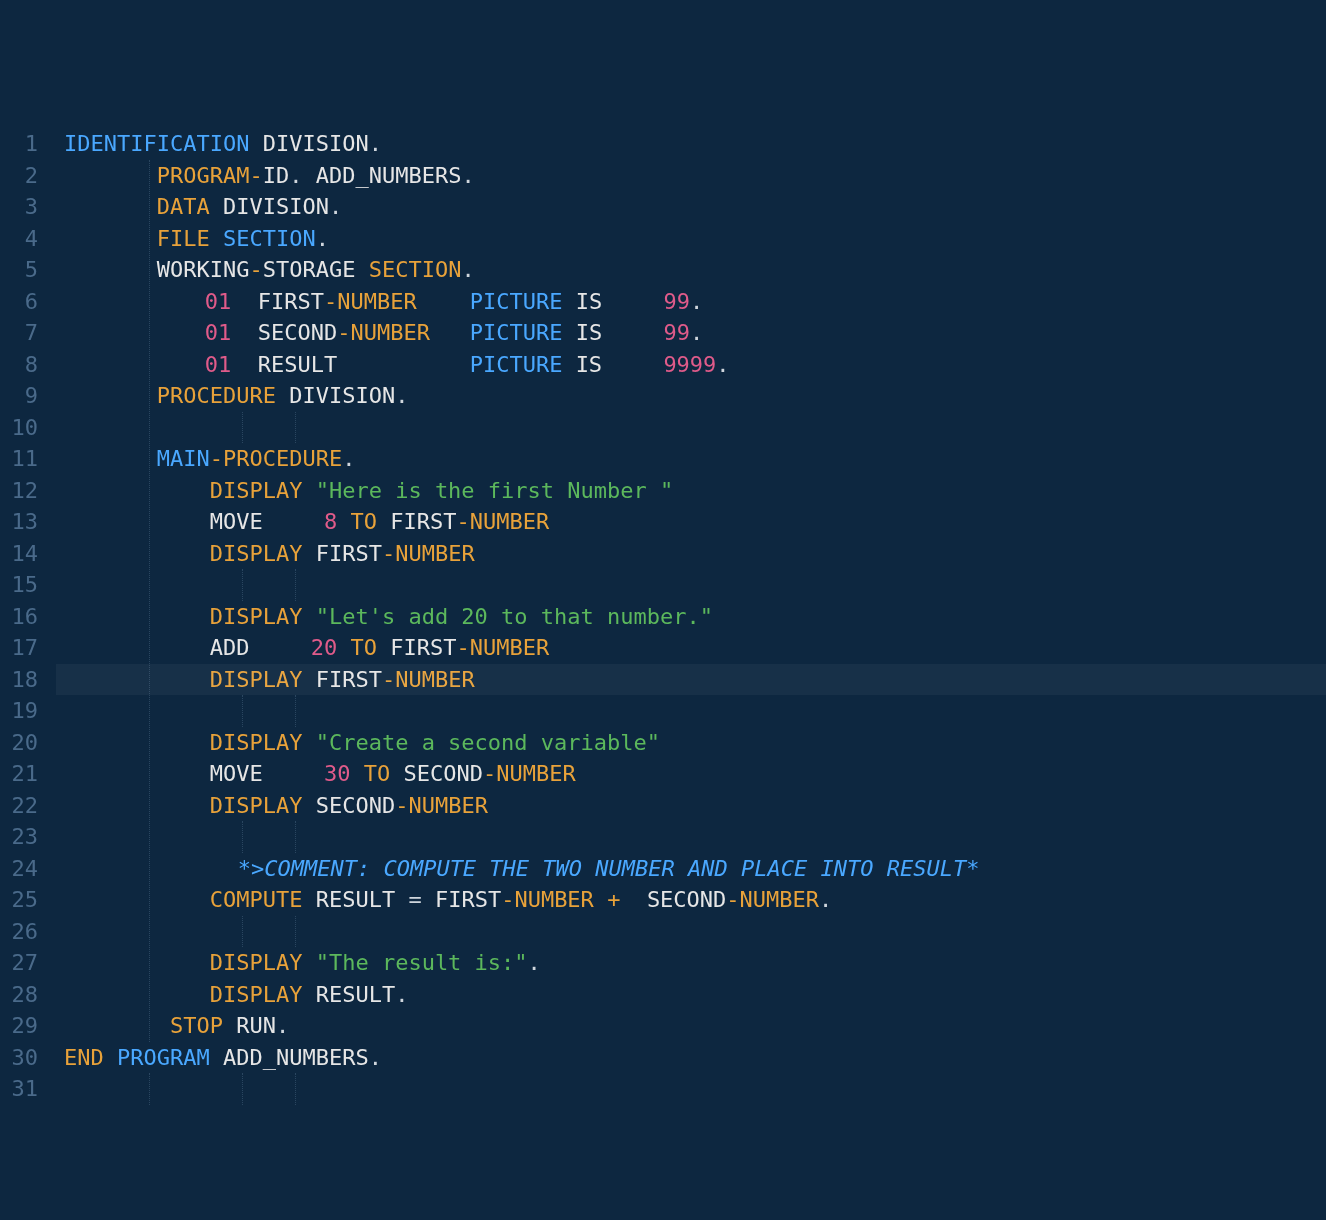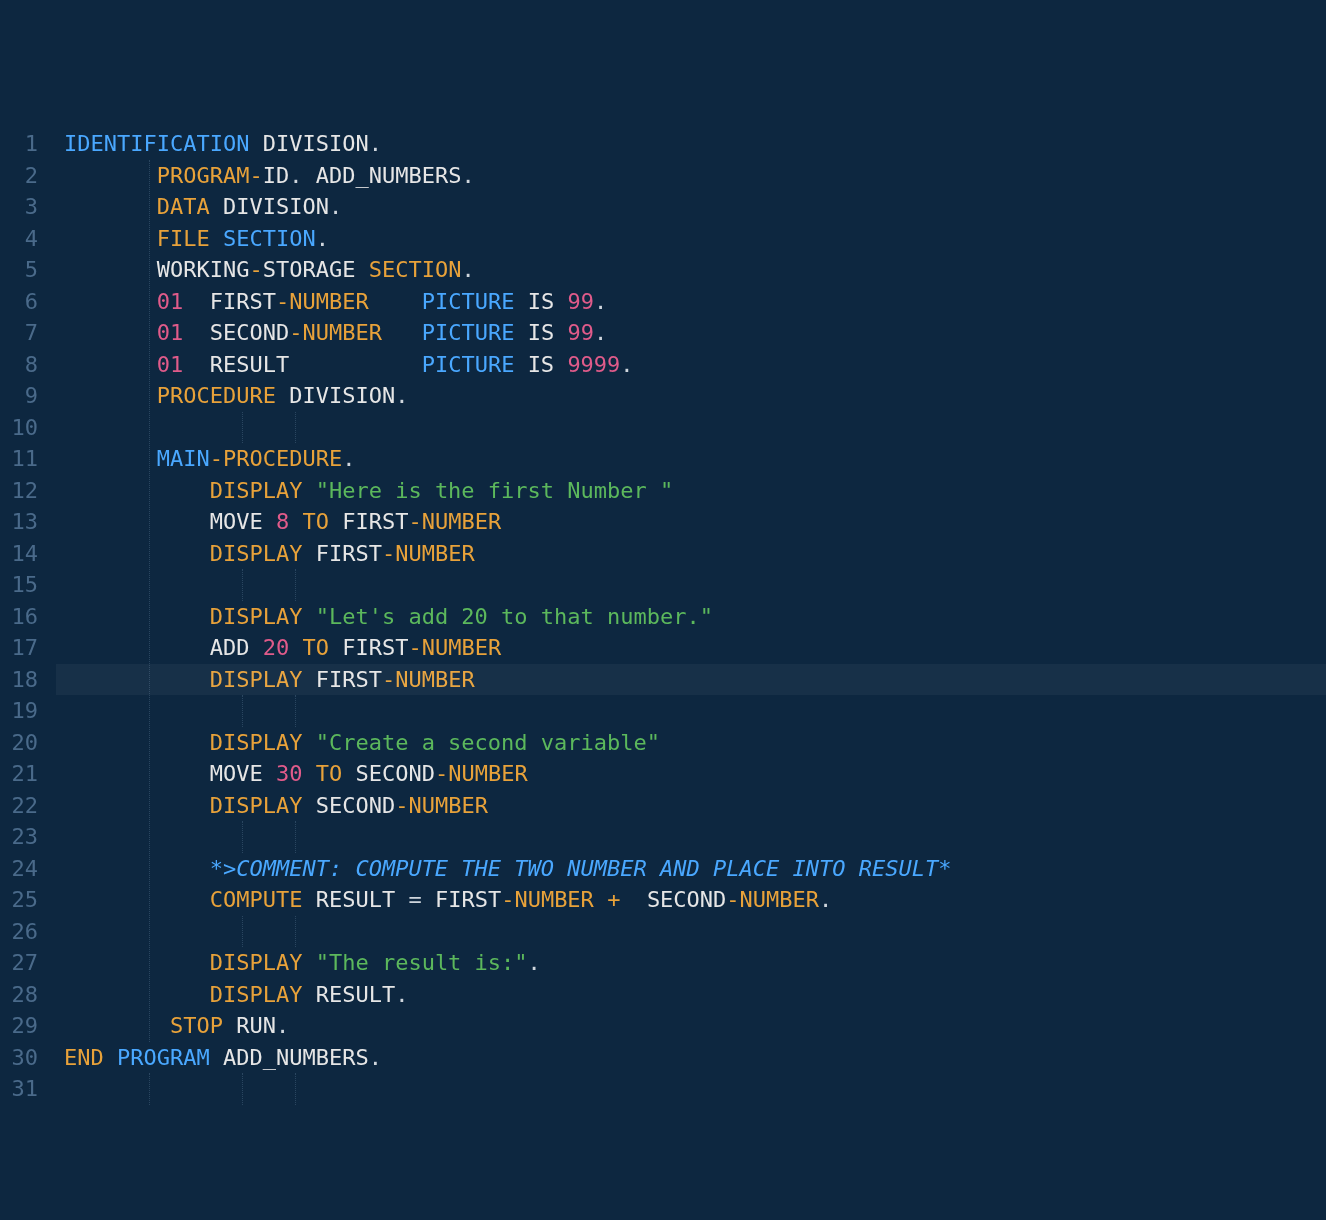--- a/index.html
+++ b/index.html
@@ -52,25 +52,25 @@
   .indent-guide {
     position: absolute;
     top: 0;
     bottom: 0;
     border-left: 1px dotted rgba(120,150,180,0.28);
     pointer-events: none;
   }
   .tok-kw1 { color: #e8a23a; }      
   .tok-kw2 { color: #4aa8ff; text-align: center; }      
   .tok-ident { color: #e6e6e6; }    
-  .tok-num { color: #e05b8a; }      
+  .tok-num { color: #e05b8a; margin-left: 48px; }      
   .tok-str { color: #5cb85c; }      
   .tok-op  { color: #e8a23a; }      
   .tok-punct { color: #cfd6dd; }    
-  .tok-comment { color: #4aa8ff; font-style: italic; }
+  .tok-comment { color: #4aa8ff; font-style: italic; margin-left: 28px; }
 </style>
 </head>
 <body>
 
 
 
 <div class="editor">
   <div class="gutter"><span class="ln">1</span><span class="ln">2</span><span class="ln">3</span><span class="ln">4</span><span class="ln">5</span><span class="ln">6</span><span class="ln">7</span><span class="ln">8</span><span class="ln">9</span><span class="ln">10</span><span class="ln">11</span><span class="ln">12</span><span class="ln">13</span><span class="ln">14</span><span class="ln">15</span><span class="ln">16</span><span class="ln">17</span><span class="ln">18</span><span class="ln">19</span><span class="ln">20</span><span class="ln">21</span><span class="ln">22</span><span class="ln">23</span><span class="ln">24</span><span class="ln">25</span><span class="ln">26</span><span class="ln">27</span><span class="ln">28</span><span class="ln">29</span><span class="ln">30</span><span class="ln">31</span></div>
   <div class="code"><div style="position: absolute; inset: 0px; pointer-events: none;"><div class="indent-guide" style="left: 93.1px; top: 31.5px; height: 882px;"></div><div class="indent-guide" style="left: 93.1px; top: 945px; height: 31.5px;"></div><div class="indent-guide" style="left: 186.2px; top: 283.5px; height: 31.5px;"></div><div class="indent-guide" style="left: 186.2px; top: 441px; height: 31.5px;"></div><div class="indent-guide" style="left: 186.2px; top: 567px; height: 31.5px;"></div><div class="indent-guide" style="left: 186.2px; top: 693px; height: 31.5px;"></div><div class="indent-guide" style="left: 186.2px; top: 787.5px; height: 31.5px;"></div><div class="indent-guide" style="left: 186.2px; top: 945px; height: 31.5px;"></div><div class="indent-guide" style="left: 239.4px; top: 283.5px; height: 31.5px;"></div><div class="indent-guide" style="left: 239.4px; top: 441px; height: 31.5px;"></div><div class="indent-guide" style="left: 239.4px; top: 567px; height: 31.5px;"></div><div class="indent-guide" style="left: 239.4px; top: 693px; height: 31.5px;"></div><div class="indent-guide" style="left: 239.4px; top: 787.5px; height: 31.5px;"></div><div class="indent-guide" style="left: 239.4px; top: 945px; height: 31.5px;"></div></div><span class="line"><span class="tok-kw2">IDENTIFICATION</span><span> </span><span class="tok-ident">DIVISION</span><span class="tok-punct">.</span></span><span class="line"><span>       </span><span class="tok-kw1">PROGRAM</span><span class="tok-op">-</span><span class="tok-ident">ID</span><span class="tok-punct">. </span><span class="tok-ident">ADD_NUMBERS</span><span class="tok-punct">.</span></span><span class="line"><span>       </span><span class="tok-kw1">DATA</span><span> </span><span class="tok-ident">DIVISION</span><span class="tok-punct">.</span></span><span class="line"><span>       </span><span class="tok-kw1">FILE</span><span> </span><span class="tok-kw2">SECTION</span><span class="tok-punct">.</span></span><span class="line"><span>       </span><span class="tok-ident">WORKING</span><span class="tok-op">-</span><span class="tok-ident">STORAGE</span><span> </span><span class="tok-kw1">SECTION</span><span class="tok-punct">.</span></span><span class="line"><span>       </span><span class="tok-num">01</span><span>  </span><span class="tok-ident">FIRST</span><span class="tok-op">-</span><span class="tok-kw1">NUMBER</span><span>    </span><span class="tok-kw2">PICTURE</span><span> </span><span class="tok-ident">IS</span><span> </span><span class="tok-num">99</span><span class="tok-punct">.</span></span><span class="line"><span>       </span><span class="tok-num">01</span><span>  </span><span class="tok-ident">SECOND</span><span class="tok-op">-</span><span class="tok-kw1">NUMBER</span><span>   </span><span class="tok-kw2">PICTURE</span><span> </span><span class="tok-ident">IS</span><span> </span><span class="tok-num">99</span><span class="tok-punct">.</span></span><span class="line"><span>       </span><span class="tok-num">01</span><span>  </span><span class="tok-ident">RESULT</span><span>          </span><span class="tok-kw2">PICTURE</span><span> </span><span class="tok-ident">IS</span><span> </span><span class="tok-num">9999</span><span class="tok-punct">.</span></span><span class="line"><span>       </span><span class="tok-kw1">PROCEDURE</span><span> </span><span class="tok-ident">DIVISION</span><span class="tok-punct">.</span></span><span class="line"></span><span class="line"><span>       </span><span class="tok-kw2">MAIN</span><span class="tok-op">-</span><span class="tok-kw1">PROCEDURE</span><span class="tok-punct">.</span></span><span class="line"><span>           </span><span class="tok-kw1">DISPLAY</span><span> </span><span class="tok-str">"Here is the first Number "</span></span><span class="line"><span>           </span><span class="tok-ident">MOVE</span><span> </span><span class="tok-num">8</span><span> </span><span class="tok-kw1">TO</span><span> </span><span class="tok-ident">FIRST</span><span class="tok-op">-</span><span class="tok-kw1">NUMBER</span></span><span class="line"><span>           </span><span class="tok-kw1">DISPLAY</span><span> </span><span class="tok-ident">FIRST</span><span class="tok-op">-</span><span class="tok-kw1">NUMBER</span></span><span class="line"></span><span class="line"><span>           </span><span class="tok-kw1">DISPLAY</span><span> </span><span class="tok-str">"Let's add 20 to that number."</span></span><span class="line"><span>           </span><span class="tok-ident">ADD</span><span> </span><span class="tok-num">20</span><span> </span><span class="tok-kw1">TO</span><span> </span><span class="tok-ident">FIRST</span><span class="tok-op">-</span><span class="tok-kw1">NUMBER</span></span><span class="line active"><span>           </span><span class="tok-kw1">DISPLAY</span><span> </span><span class="tok-ident">FIRST</span><span class="tok-op">-</span><span class="tok-kw1">NUMBER</span></span><span class="line"></span><span class="line"><span>           </span><span class="tok-kw1">DISPLAY</span><span> </span><span class="tok-str">"Create a second variable"</span></span><span class="line"><span>           </span><span class="tok-ident">MOVE</span><span> </span><span class="tok-num">30</span><span> </span><span class="tok-kw1">TO</span><span> </span><span class="tok-ident">SECOND</span><span class="tok-op">-</span><span class="tok-kw1">NUMBER</span></span><span class="line"><span>           </span><span class="tok-kw1">DISPLAY</span><span> </span><span class="tok-ident">SECOND</span><span class="tok-op">-</span><span class="tok-kw1">NUMBER</span></span><span class="line"></span><span class="line"><span>           </span><span class="tok-comment">*&gt;COMMENT: COMPUTE THE TWO NUMBER AND PLACE INTO RESULT*</span></span><span class="line"><span>           </span><span class="tok-kw1">COMPUTE</span><span> </span><span class="tok-ident">RESULT</span><span> </span><span class="tok-punct">=</span><span> </span><span class="tok-ident">FIRST</span><span class="tok-op">-</span><span class="tok-kw1">NUMBER</span><span> </span><span class="tok-op">+</span><span>  </span><span class="tok-ident">SECOND</span><span class="tok-op">-</span><span class="tok-kw1">NUMBER</span><span class="tok-punct">.</span></span><span class="line"></span><span class="line"><span>           </span><span class="tok-kw1">DISPLAY</span><span> </span><span class="tok-str">"The result is:"</span><span class="tok-punct">.</span></span><span class="line"><span>           </span><span class="tok-kw1">DISPLAY</span><span> </span><span class="tok-ident">RESULT</span><span class="tok-punct">.</span></span><span class="line"><span>        </span><span class="tok-kw1">STOP</span><span> </span><span class="tok-ident">RUN</span><span class="tok-punct">.</span></span><span class="line"><span class="tok-kw1">END</span><span> </span><span class="tok-kw2">PROGRAM</span><span> </span><span class="tok-ident">ADD_NUMBERS</span><span class="tok-punct">.</span></span><span class="line"></span></div>
 </div>

